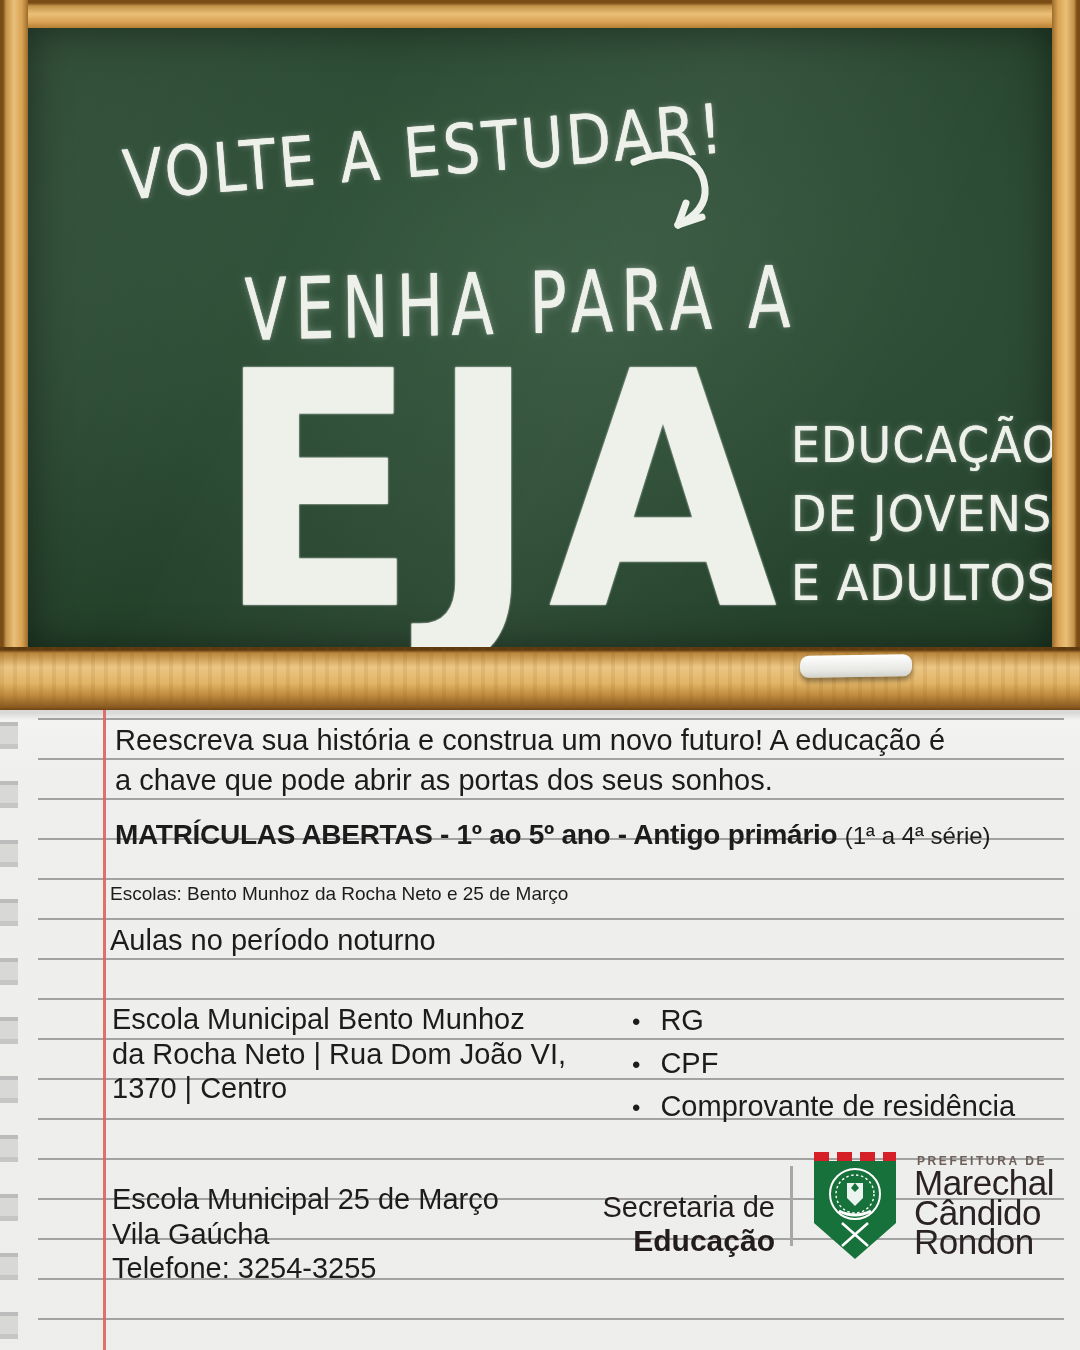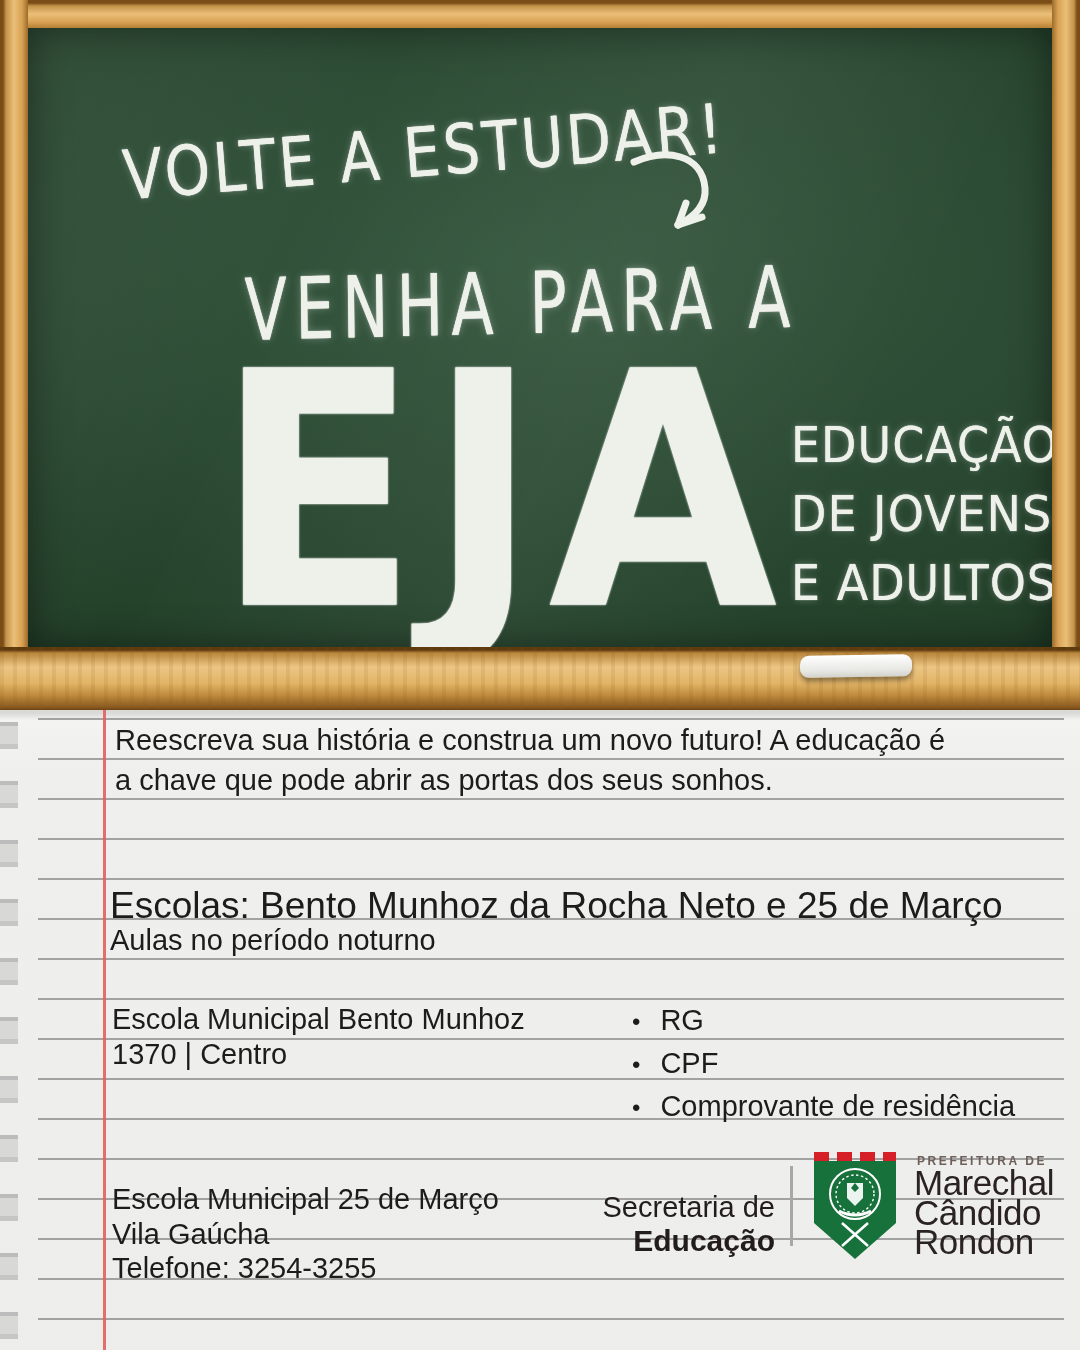--- a/index.html
+++ b/index.html
@@ -52,21 +52,21 @@
   .binding-marks{position:absolute;left:0;top:12px;bottom:0;width:18px;
     background:repeating-linear-gradient(to bottom,
       #bcbcbc 0 4px,#d8d8d6 4px 22px,#c6c6c4 22px 27px,rgba(0,0,0,0) 27px 59px);}
 
   .ink{color:#1c1c1c;}
   .txt{position:absolute;white-space:nowrap;}
   .intro-1{left:115px;top:10px;font-size:29px;line-height:40px;}
   .intro-2{left:115px;top:50px;font-size:29px;line-height:40px;}
   .enroll{left:115px;top:105px;font-size:28px;line-height:40px;font-weight:700;letter-spacing:-0.3px;}
   .enroll .note{font-weight:400;font-size:24px;letter-spacing:0;}
-  .schools{left:110px;top:176px;font-size:37px;line-height:40px;}
+  .schools{left:110px;top:164px;font-size:19px;line-height:40px;}
   .schedule{left:110px;top:210px;font-size:29px;line-height:40px;}
   .docs-title{left:628px;top:252px;font-size:29px;line-height:40px;}
   .docs-list{position:absolute;left:632px;top:294px;font-size:29px;}
   .doc-item{display:flex;align-items:baseline;gap:20px;height:43px;}
   .doc-item .bullet{font-size:24px;}
   .school-block{position:absolute;font-size:29px;line-height:34.5px;}
   .school-1{left:112px;top:292px;}
   .school-2{left:112px;top:472px;}
 
   
@@ -112,20 +112,24 @@
   </div>
 
   <div class="paper">
     <div class="ruled-lines"></div>
     <div class="binding-marks"></div>
     <div class="margin-line"></div>
 
     <div class="txt ink intro-1">Reescreva sua história e construa um novo futuro! A educação é</div>
     <div class="txt ink intro-2">a chave que pode abrir as portas dos seus sonhos.</div>
 
+    <div class="txt ink enroll">
+      <span>MATRÍCULAS ABERTAS - 1º ao 5º ano - Antigo primário</span>
+      <span class="note">(1ª a 4ª série)</span>
+    </div>
 
     <div class="txt ink schools">Escolas: Bento Munhoz da Rocha Neto e 25 de Março</div>
     <div class="txt ink schedule">Aulas no período noturno</div>
 
     <div class="docs-list ink">
       <div class="doc-item">
         <span class="bullet">•</span>
         <span>RG</span>
       </div>
       <div class="doc-item">
@@ -133,20 +137,21 @@
         <span>CPF</span>
       </div>
       <div class="doc-item">
         <span class="bullet">•</span>
         <span>Comprovante de residência</span>
       </div>
     </div>
 
     <div class="school-block school-1 ink">
       <div class="txt-line">Escola Municipal Bento Munhoz</div>
+      <div class="txt-line">da Rocha Neto | Rua Dom João VI,</div>
       <div class="txt-line">1370 | Centro</div>
     </div>
 
     <div class="school-block school-2 ink">
       <div class="txt-line">Escola Municipal 25 de Março</div>
       <div class="txt-line">Vila Gaúcha</div>
       <div class="txt-line">Telefone: 3254-3255</div>
     </div>
 
     <div class="secretariat">

